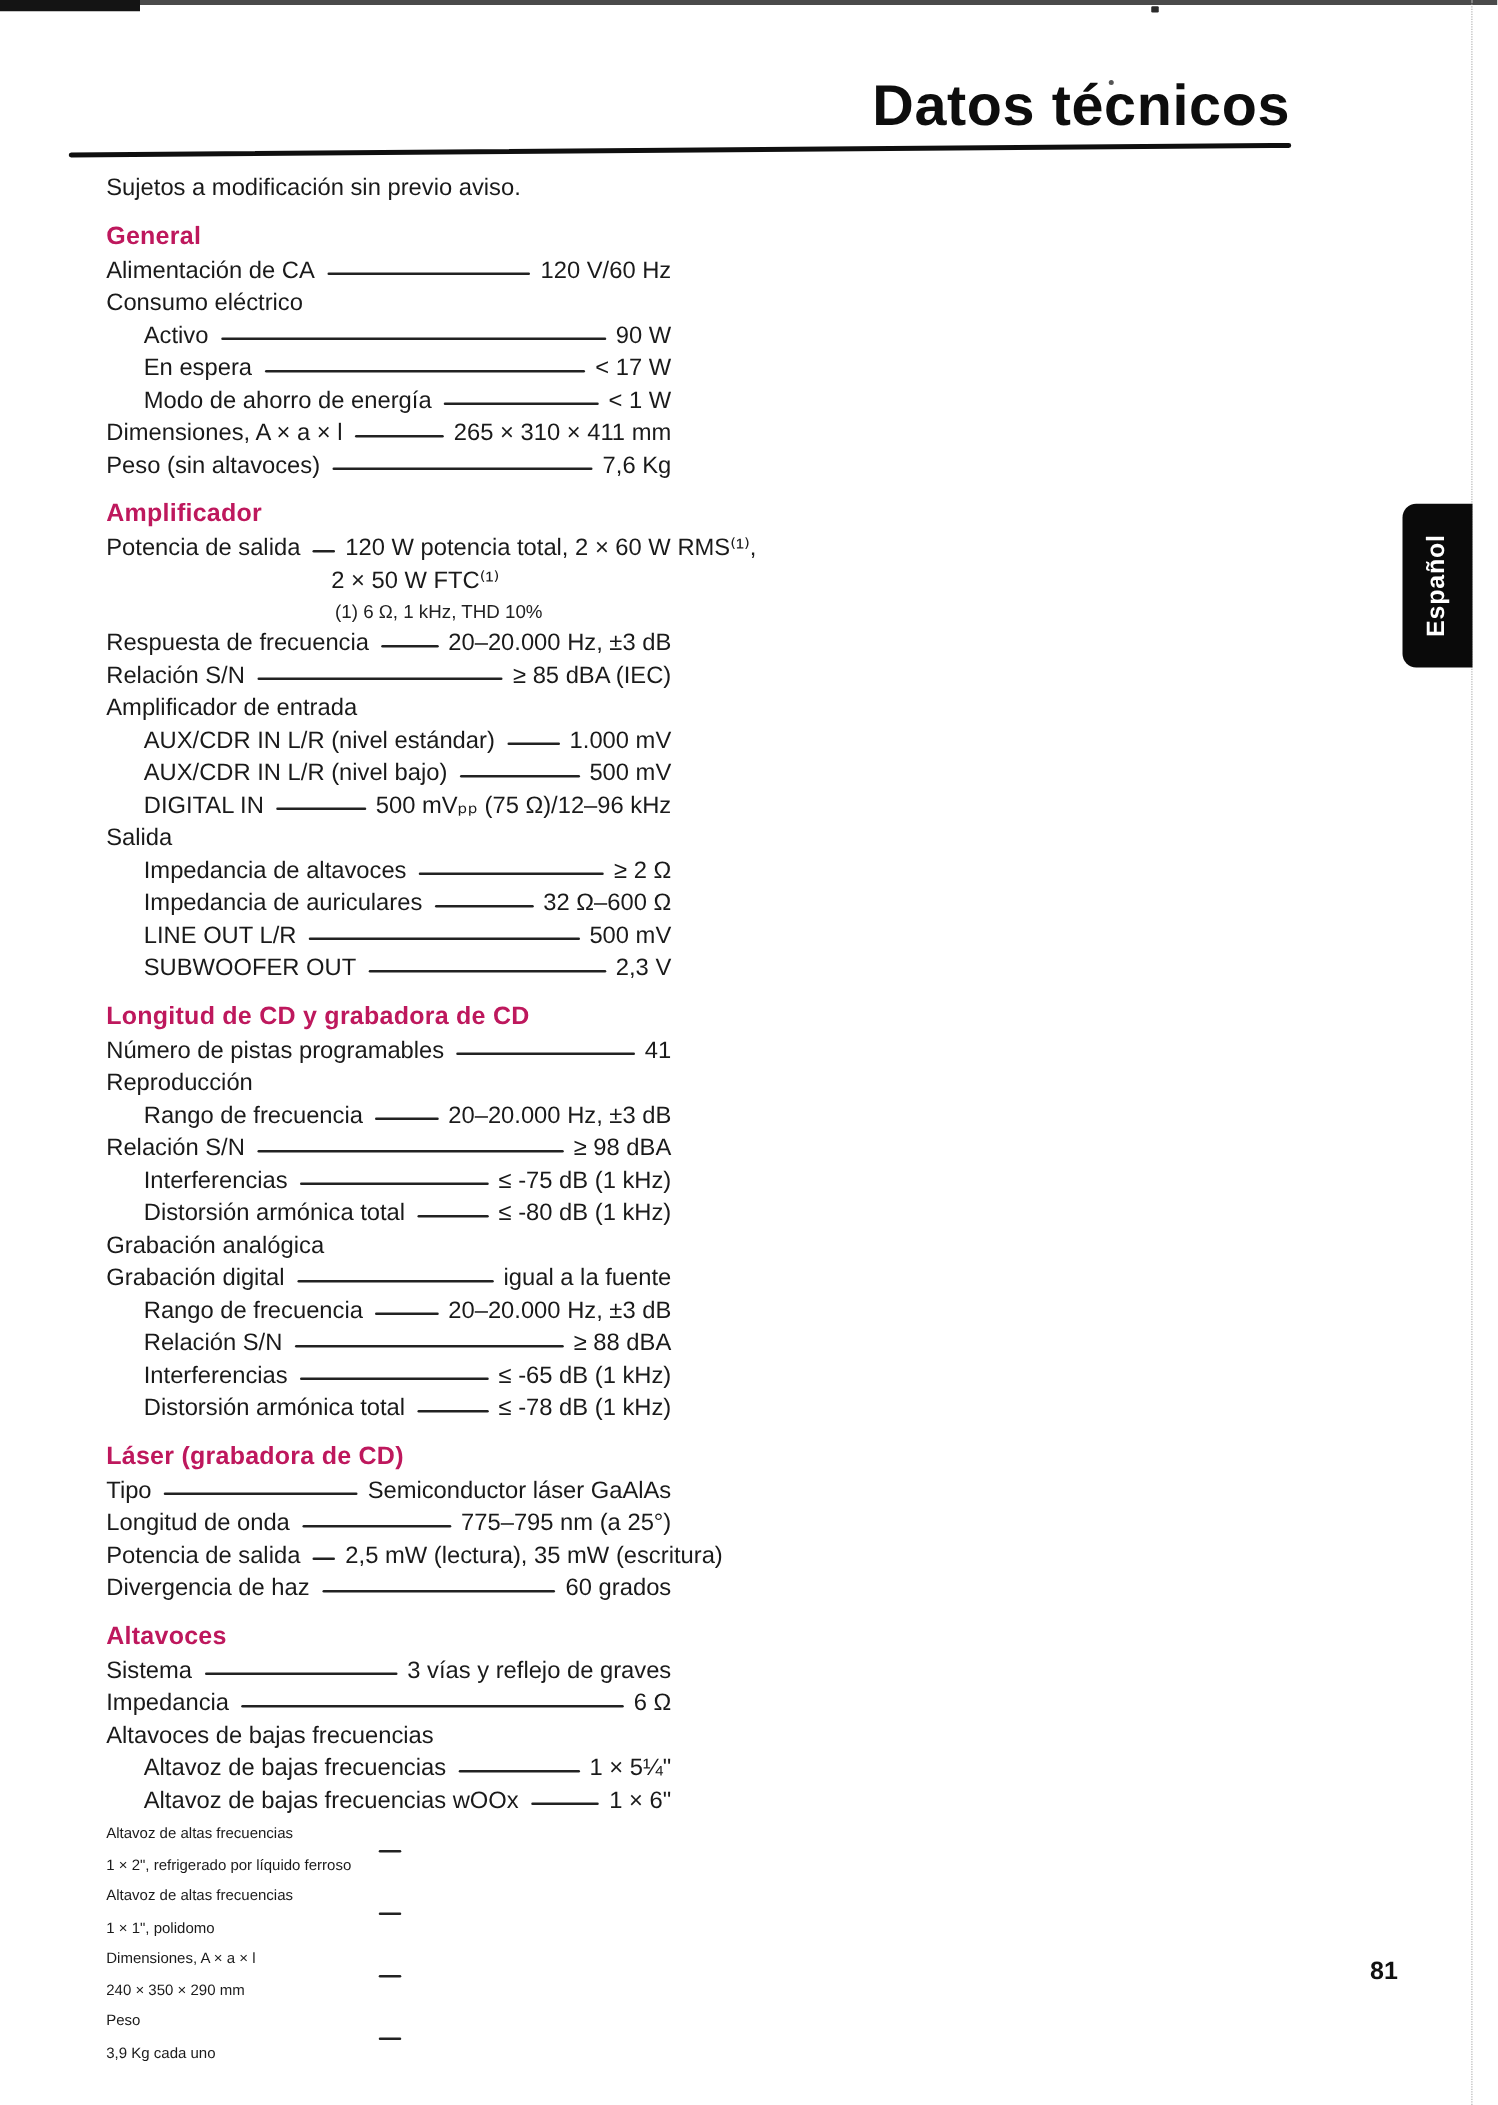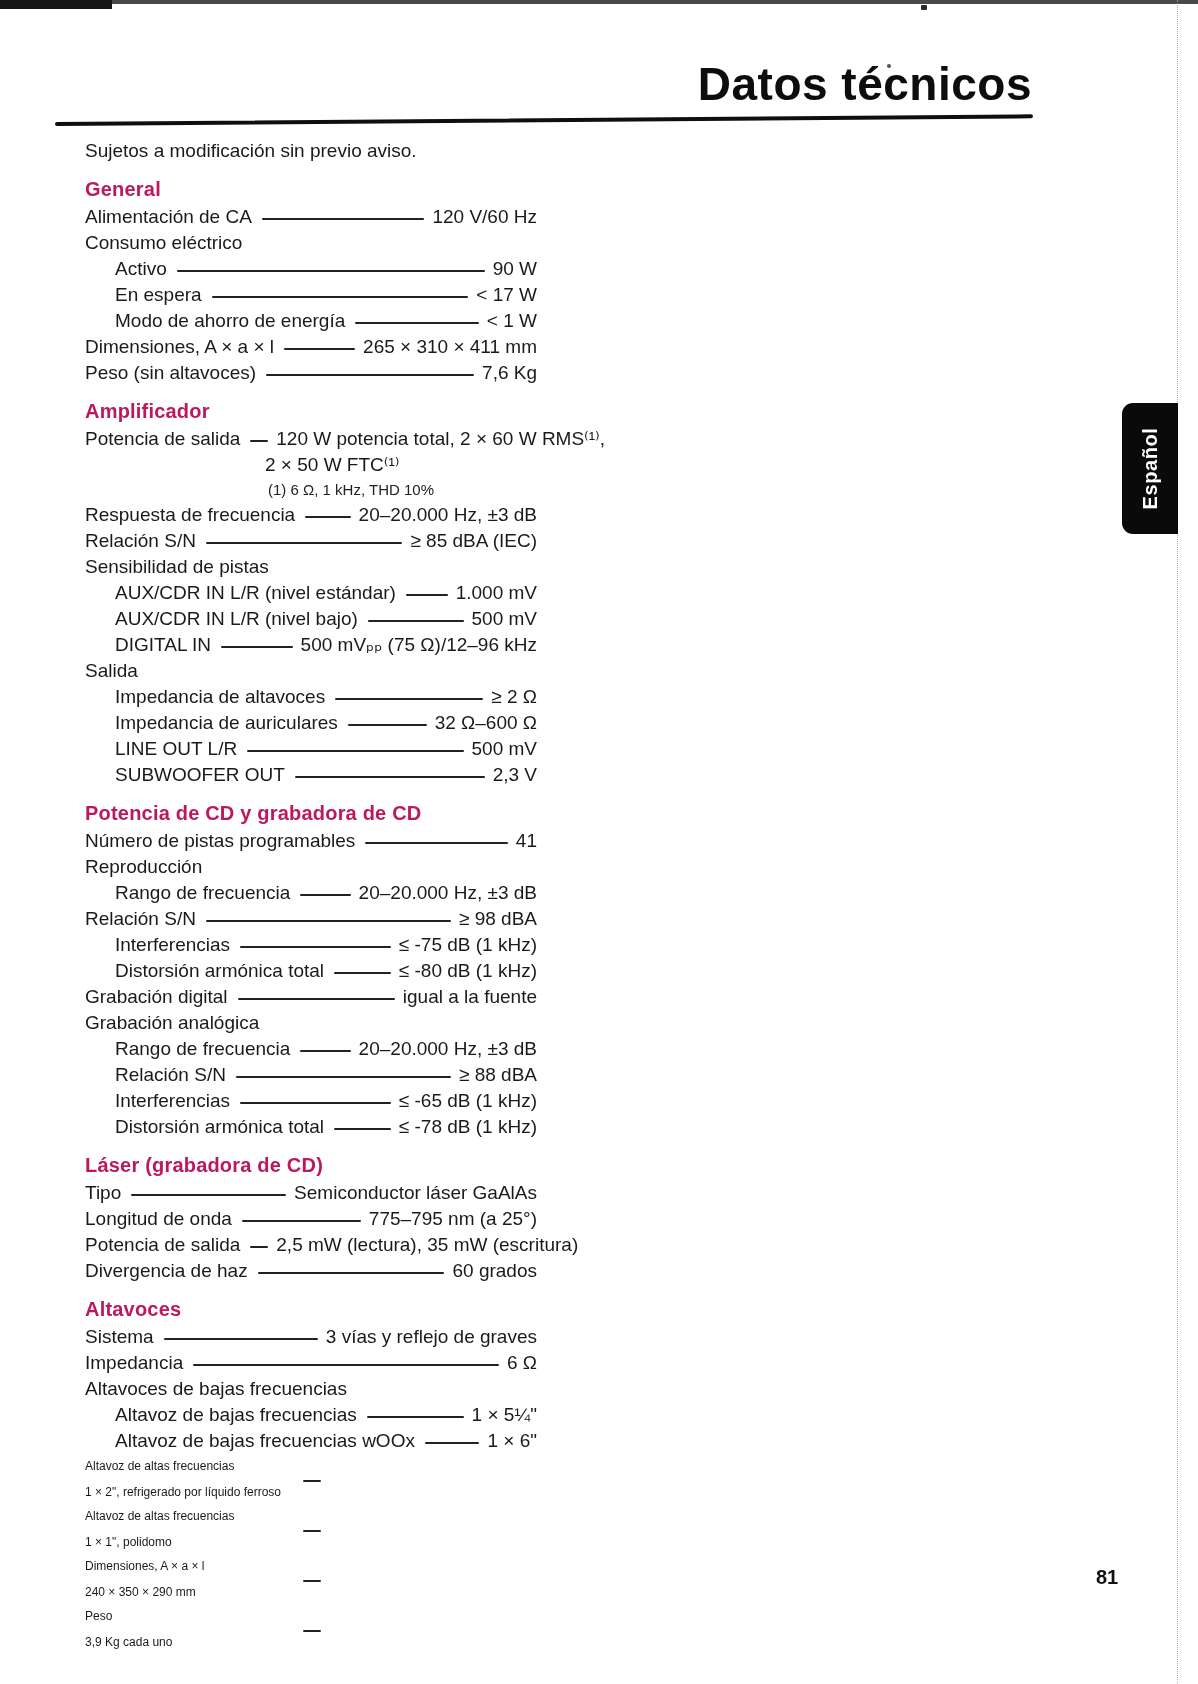--- a/index.html
+++ b/index.html
@@ -128,21 +128,21 @@
         <span class="lbl">Respuesta de frecuencia</span>
         <span class="leader"></span>
         <span class="val">20–20.000 Hz, ±3 dB</span>
       </div>
       <div class="row">
         <span class="lbl">Relación S/N</span>
         <span class="leader"></span>
         <span class="val">≥ 85 dBA (IEC)</span>
       </div>
       <div class="row">
-        <span class="lbl">Sensibilidad de pistas</span>
+        <span class="lbl">Amplificador de entrada</span>
       </div>
       <div class="row indent">
         <span class="lbl">AUX/CDR IN L/R (nivel estándar)</span>
         <span class="leader"></span>
         <span class="val">1.000 mV</span>
       </div>
       <div class="row indent">
         <span class="lbl">AUX/CDR IN L/R (nivel bajo)</span>
         <span class="leader"></span>
         <span class="val">500 mV</span>
@@ -170,21 +170,21 @@
         <span class="leader"></span>
         <span class="val">500 mV</span>
       </div>
       <div class="row indent">
         <span class="lbl">SUBWOOFER OUT</span>
         <span class="leader"></span>
         <span class="val">2,3 V</span>
       </div>
     </section>
     <section>
-      <h2 class="sec-heading">Potencia de CD y grabadora de CD</h2>
+      <h2 class="sec-heading">Longitud de CD y grabadora de CD</h2>
       <div class="row">
         <span class="lbl">Número de pistas programables</span>
         <span class="leader"></span>
         <span class="val">41</span>
       </div>
       <div class="row">
         <span class="lbl">Reproducción</span>
       </div>
       <div class="row indent">
         <span class="lbl">Rango de frecuencia</span>
@@ -200,26 +200,26 @@
         <span class="lbl">Interferencias</span>
         <span class="leader"></span>
         <span class="val">≤ -75 dB (1 kHz)</span>
       </div>
       <div class="row indent">
         <span class="lbl">Distorsión armónica total</span>
         <span class="leader"></span>
         <span class="val">≤ -80 dB (1 kHz)</span>
       </div>
       <div class="row">
+        <span class="lbl">Grabación analógica</span>
+      </div>
+      <div class="row">
         <span class="lbl">Grabación digital</span>
         <span class="leader"></span>
         <span class="val">igual a la fuente</span>
-      </div>
-      <div class="row">
-        <span class="lbl">Grabación analógica</span>
       </div>
       <div class="row indent">
         <span class="lbl">Rango de frecuencia</span>
         <span class="leader"></span>
         <span class="val">20–20.000 Hz, ±3 dB</span>
       </div>
       <div class="row indent">
         <span class="lbl">Relación S/N</span>
         <span class="leader"></span>
         <span class="val">≥ 88 dBA</span>

